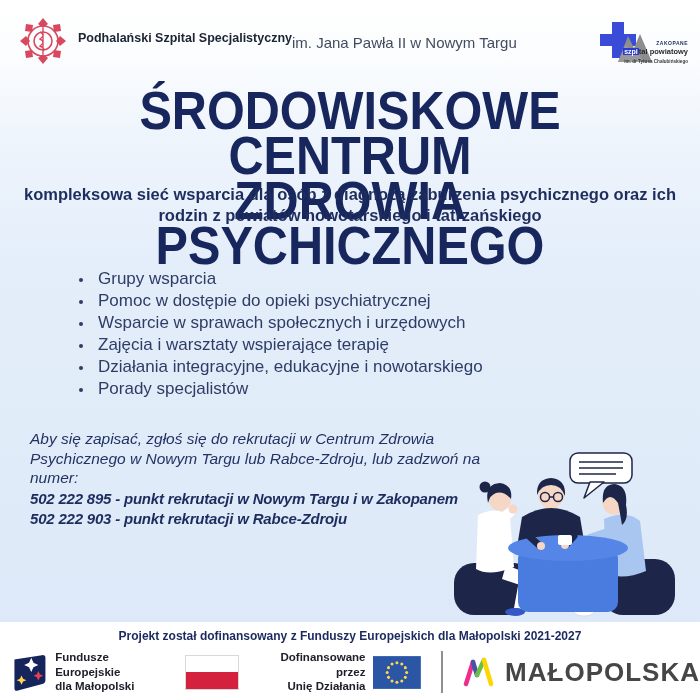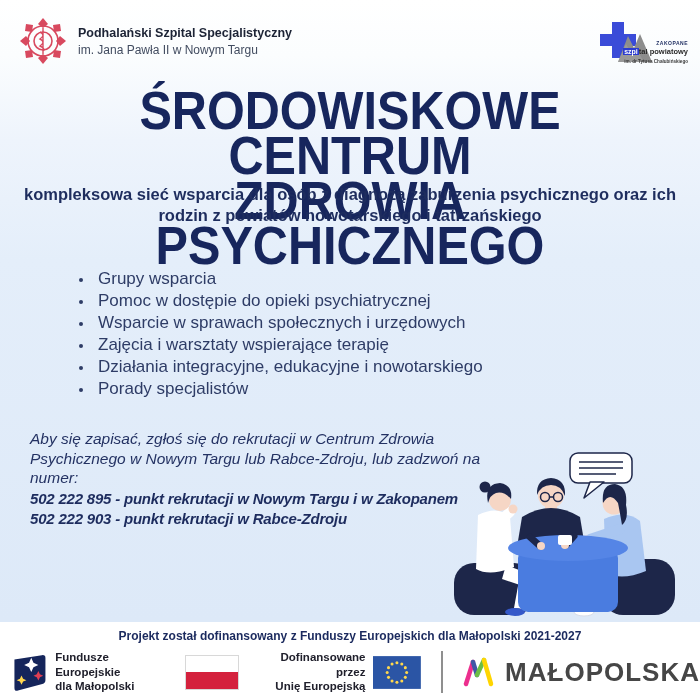--- a/index.html
+++ b/index.html
@@ -1,23 +1,23 @@
 <!DOCTYPE html>
 <html><head>
 <meta charset="utf-8">
 <style>
   html,body{margin:0;padding:0;}
   body{width:700px;height:700px;overflow:hidden;font-family:"Liberation Sans",sans-serif;}
   .poster{position:relative;width:700px;height:700px;
     background:linear-gradient(180deg,#ffffff 0px,#fbfdfe 55px,#eef4fc 140px,#e4eefa 260px,#dde9f8 620px,#dde9f8 622px);}
   
   .header-left{position:absolute;left:18px;top:16px;display:flex;gap:10px;align-items:center;}
-  .hl-text{display:flex;flex-direction:column;}
+  .hl-text{display:flex;flex-direction:row;}
   .hl-name{font-size:12.5px;font-weight:bold;color:#1c2335;}
-  .hl-loc{font-size:12px;color:#424c60;margin-top:3px;}
+  .hl-loc{font-size:15px;color:#424c60;margin-top:3px;}
   .header-right{position:absolute;right:10px;top:18px;width:92px;height:62px;}
   .zk-city{position:absolute;right:2px;top:22px;font-size:5px;font-weight:bold;color:#1b2a5e;letter-spacing:.5px;}
   .zk-name{position:absolute;right:2px;top:29px;font-size:7.5px;font-weight:bold;color:#2a2a2a;white-space:nowrap;}
   .zk-name .hl{background:#2b3bd0;color:#fff;padding:0 1px;font-size:7px;}
   .zk-patron{position:absolute;right:2px;top:41px;font-size:4.6px;font-weight:bold;color:#3a3a3a;white-space:nowrap;}
   
   .main-title{position:absolute;top:88px;left:0;width:700px;text-align:center;color:#17265d;
     font-weight:bold;font-size:54px;line-height:45px;letter-spacing:0;
     transform:scaleX(0.9);transform-origin:350px 0;}
   .subtitle{position:absolute;top:184px;left:18px;width:664px;text-align:center;
@@ -192,21 +192,21 @@
       <div class="logo-item sp22">
         <div class="pl-flag">
             <div class="w"></div>
             <div class="r"></div>
           </div>
       </div>
 
       <div class="logo-item sp22">
         <div class="logo-label lbl-right">
           <div>Dofinansowane przez</div>
-          <div>Unię Europejską</div>
+          <div>Unię Działania</div>
         </div>
         <svg class="ml8" width="54" height="37" viewBox="0 0 54 37">
           <rect x="0" y="0" width="54" height="37" fill="#2b55a5"></rect>
           <g fill="#ffd84d">
             <circle cx="27" cy="7.5" r="1.7"></circle>
               <circle cx="32.5" cy="9" r="1.7"></circle>
               <circle cx="36.5" cy="13" r="1.7"></circle>
             <circle cx="38" cy="18.5" r="1.7"></circle>
               <circle cx="36.5" cy="24" r="1.7"></circle>
               <circle cx="32.5" cy="28" r="1.7"></circle>

